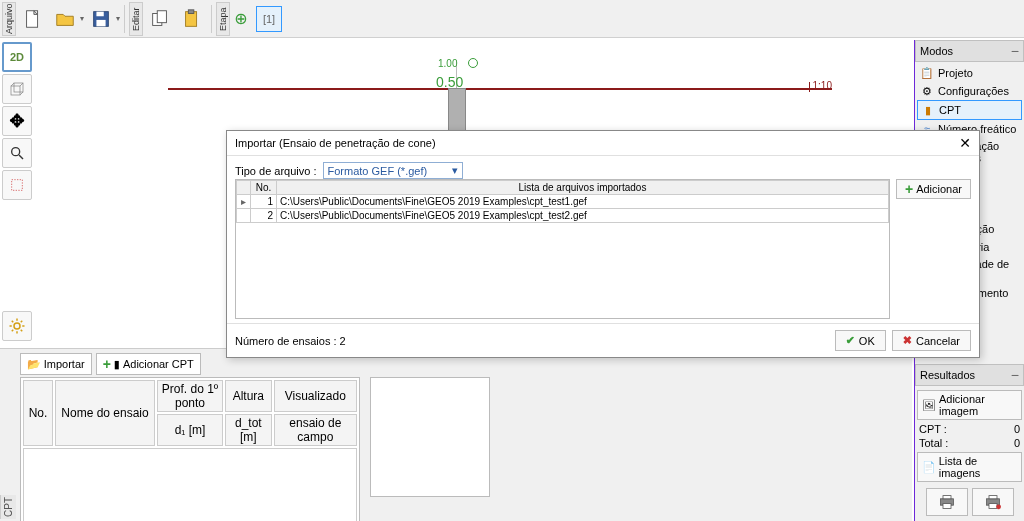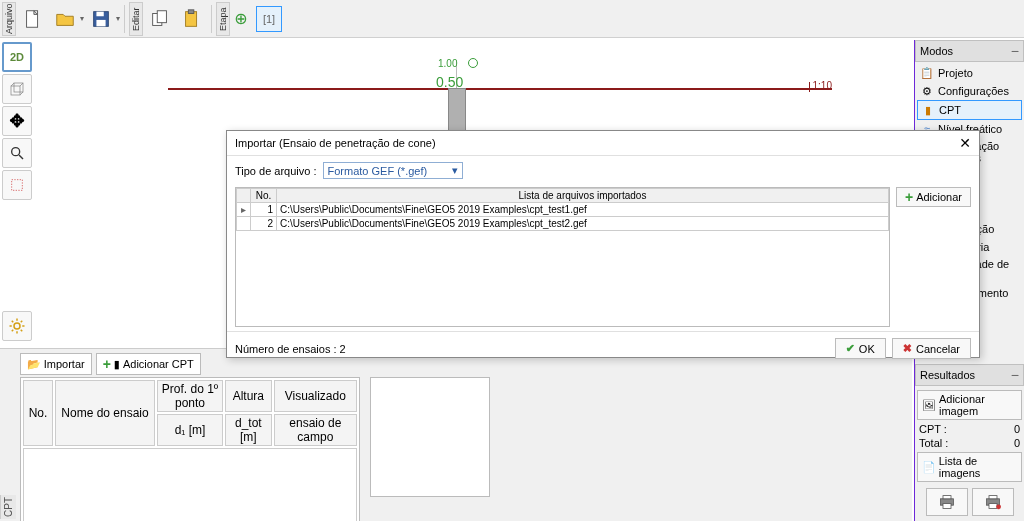--- a/index.html
+++ b/index.html
@@ -51,21 +51,21 @@
 .bottom-table th { border: 1px solid #ccc; background: #f4f4f4; font-weight: normal; font-size: 12px; padding: 1px 3px; }
 .bottom-table td { border: 1px solid #ccc; font-size: 10px; padding: 1px 3px; }
 .bottom-table-body { height: 110px; }
 .preview-box { position: absolute; left: 370px; top: 28px; width: 120px; height: 120px; border: 1px solid #bbb; background: #fff; }
 
 
 .modal { position: absolute; left: 226px; top: 130px; width: 754px; height: 228px; background: #fff; border: 1px solid #888; box-shadow: 2px 2px 8px rgba(0,0,0,0.2); z-index: 100; display: flex; flex-direction: column; }
 .modal-title { padding: 4px 8px; font-size: 11px; display: flex; justify-content: space-between; align-items: center; border-bottom: 1px solid #e0e0e0; }
 .modal-close { font-size: 14px; cursor: pointer; }
 .modal-body { flex: 1; padding: 6px 8px 4px 8px; }
-.type-row { display: flex; align-items: center; gap: 6px; margin-bottom: 8px; }
+.type-row { display: flex; align-items: center; gap: 6px; margin-bottom: 0; }
 .type-select { border: 1px solid #8faed4; background: #fff; color: #2a5aa0; padding: 1px 4px; width: 140px; display: flex; justify-content: space-between; align-items: center; gap: 24px; }
 .file-section { display: flex; gap: 6px; }
 .file-table-wrap { flex: 1; border: 1px solid #bbb; height: 140px; overflow: hidden; }
 .file-table { width: 100%; border-collapse: collapse; }
 .file-table th { background: #f0f0f0; border: 1px solid #ccc; font-weight: normal; font-size: 10px; padding: 1px 3px; }
 .file-table td { border: 1px solid #ccc; font-size: 10px; padding: 1px 3px; }
 .file-table td.num { text-align: right; width: 24px; }
 .cursor-cell { width: 14px; text-align: center; color: #666; }
 .add-btn { border: 1px solid #bbb; background: #f8f8f8; padding: 2px 8px; display: flex; align-items: center; gap: 3px; height: 20px; cursor: pointer; align-self: flex-start; }
 .modal-footer { border-top: 1px solid #e0e0e0; padding: 6px 8px; display: flex; align-items: center; }
@@ -189,21 +189,21 @@
     <div class="mode-item">
         <span class="mode-icon">⚙</span>
         <span>Configurações</span>
       </div>
     <div class="mode-item active">
         <span class="mode-icon" style="color:#cc7a00">▮</span>
         <span>CPT</span>
       </div>
     <div class="mode-item">
         <span class="mode-icon" style="color:#3a7acc">≈</span>
-        <span>Nível freático</span>
+        <span>Número freático</span>
       </div>
     <div class="mode-item">
         <span class="mode-icon">▤</span>
         <span>Classificação dos solos</span>
       </div>
     <div class="mode-item">
         <span class="mode-icon" style="color:#d4a017">▯</span>
         <span>Perfil</span>
       </div>
     <div class="mode-item">

